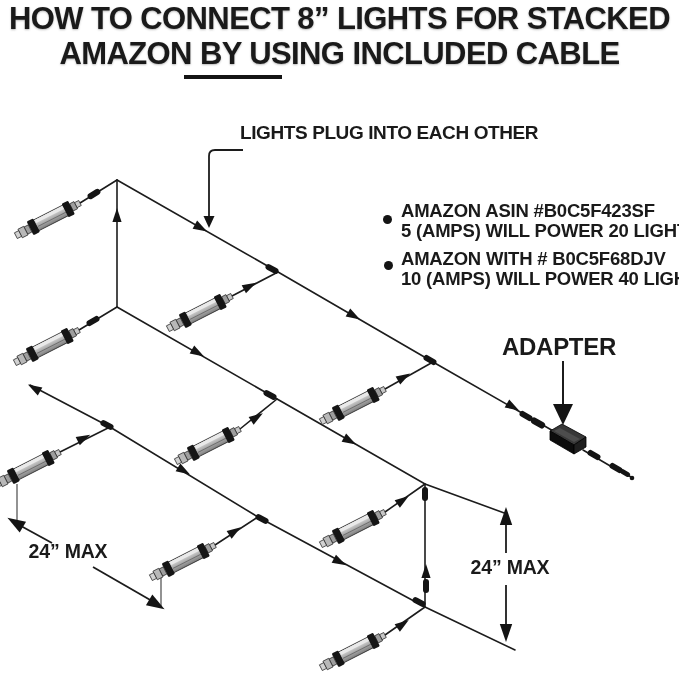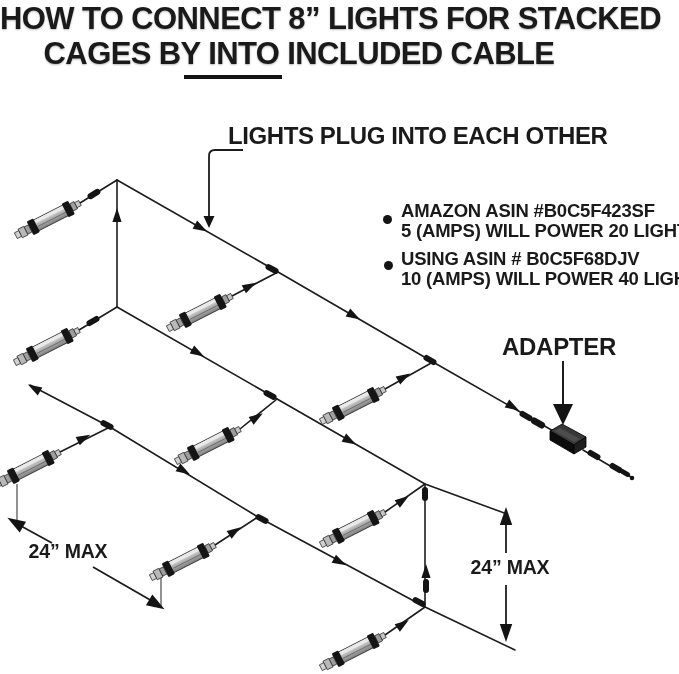--- a/index.html
+++ b/index.html
@@ -3,27 +3,27 @@
 <meta charset="utf-8">
 <style>
   html,body{margin:0;padding:0;background:#fff;}
   #stage{
     position:relative;width:679px;height:674px;background:#fff;overflow:hidden;
     font-family:"Liberation Sans", sans-serif;color:#1a1a1a;
   }
   #wiring-svg{position:absolute;left:0;top:0;}
   .txt{position:absolute;font-weight:800;color:#1a1a1a;white-space:nowrap;}
   .title-line{
-    left:0;width:598px;text-align:center;font-size:31px;font-weight:900;
+    left:0;width:679px;text-align:center;font-size:31px;font-weight:900;
     letter-spacing:-0.6px;text-shadow:0 1px 2px rgba(60,60,60,.35);
   }
   #title-line-1{top:1px;}
   #title-line-2{top:36px;}
   #title-underline{position:absolute;left:184px;top:75px;width:98px;height:4px;background:#141414;}
-  .callout-line{left:228px;font-size:24px;letter-spacing:-0.4px;}
+  .callout-line{left:240px;font-size:19px;letter-spacing:-0.4px;}
   #callout-line-1{top:122px;}
   #callout-line-2{top:151px;}
   .bullet-group .b-line{position:absolute;left:401px;font-size:18.5px;letter-spacing:-0.2px;}
   .bullet-dot{position:absolute;width:9px;height:9px;border-radius:50%;background:#141414;}
   #bullet1-dot{left:383px;top:215px;}
   #bullet2-dot{left:384px;top:261px;}
   #b1-l1{top:200px;} #b1-l2{top:220px;}
   #b2-l1{top:248px;} #b2-l2{top:268px;}
   .adapter-line{width:200px;text-align:center;font-size:24px;letter-spacing:-0.3px;}
   #adapter-line-1{left:459px;top:305px;}
@@ -171,31 +171,31 @@
 
     <g stroke="#1c1c1c" stroke-width="1.8">
       <line x1="506" y1="520" x2="506" y2="553"></line>
       <line x1="506" y1="585" x2="506" y2="629"></line>
       <use href="#dimarr" transform="translate(506 517) rotate(-90)" stroke="none"></use>
       <use href="#dimarr" transform="translate(506 632) rotate(90)" stroke="none"></use>
     </g>
   </svg>
 
   <div class="txt title-line" id="title-line-1">HOW TO CONNECT 8” LIGHTS FOR STACKED</div>
-  <div class="txt title-line" id="title-line-2">CAGES BY INTO INCLUDED CABLE</div>
+  <div class="txt title-line" id="title-line-2">AMAZON BY USING INCLUDED CABLE</div>
   <div id="title-underline"></div>
 
   <div class="txt callout-line" id="callout-line-1">LIGHTS PLUG INTO EACH OTHER</div>
 
   <div class="bullet-group">
     <div class="bullet-dot" id="bullet1-dot"></div>
     <div class="txt b-line" id="b1-l1">AMAZON ASIN #B0C5F423SF</div>
     <div class="txt b-line" id="b1-l2">5 (AMPS) WILL POWER 20 LIGHTS</div>
     <div class="bullet-dot" id="bullet2-dot"></div>
-    <div class="txt b-line" id="b2-l1">USING ASIN # B0C5F68DJV</div>
+    <div class="txt b-line" id="b2-l1">AMAZON WITH # B0C5F68DJV</div>
     <div class="txt b-line" id="b2-l2">10 (AMPS) WILL POWER 40 LIGHTS</div>
   </div>
 
   <div class="txt adapter-line" id="adapter-line-2">ADAPTER</div>
 
   <div class="txt dim-label" id="dim-left">24” MAX</div>
   <div class="txt dim-label" id="dim-right">24” MAX</div>
 </div>
 
 </body></html>

